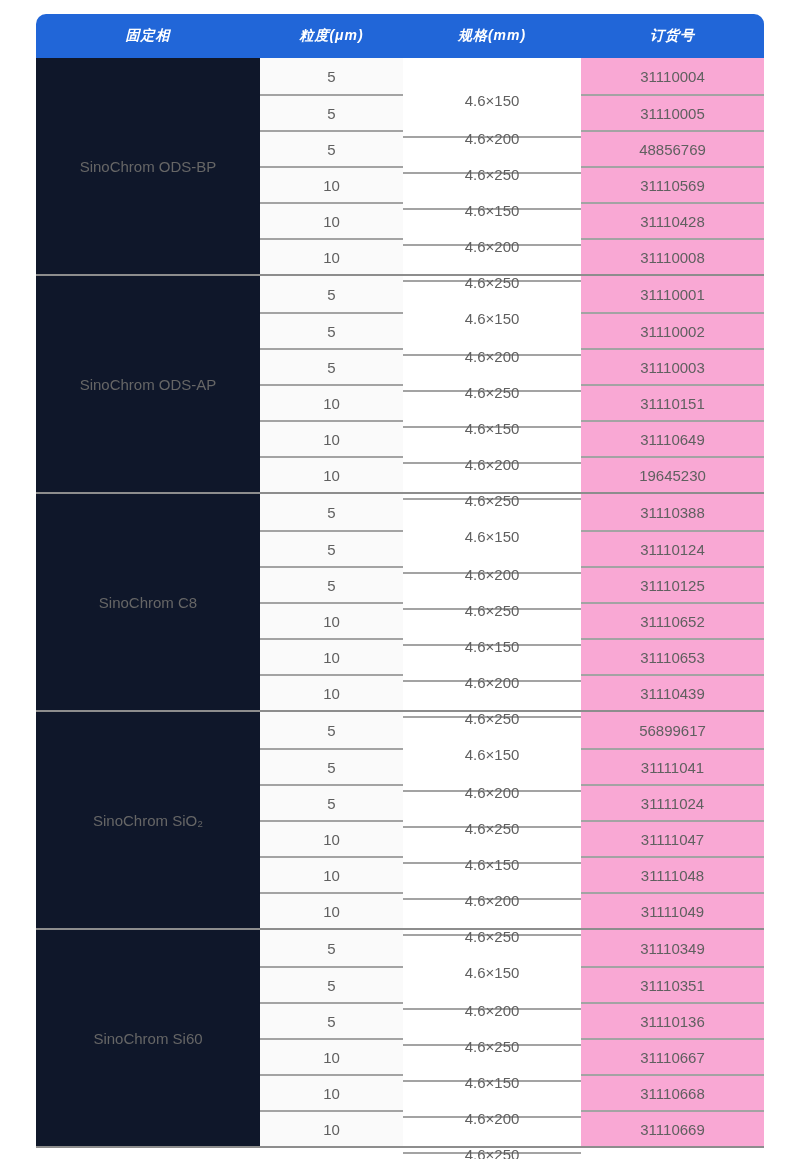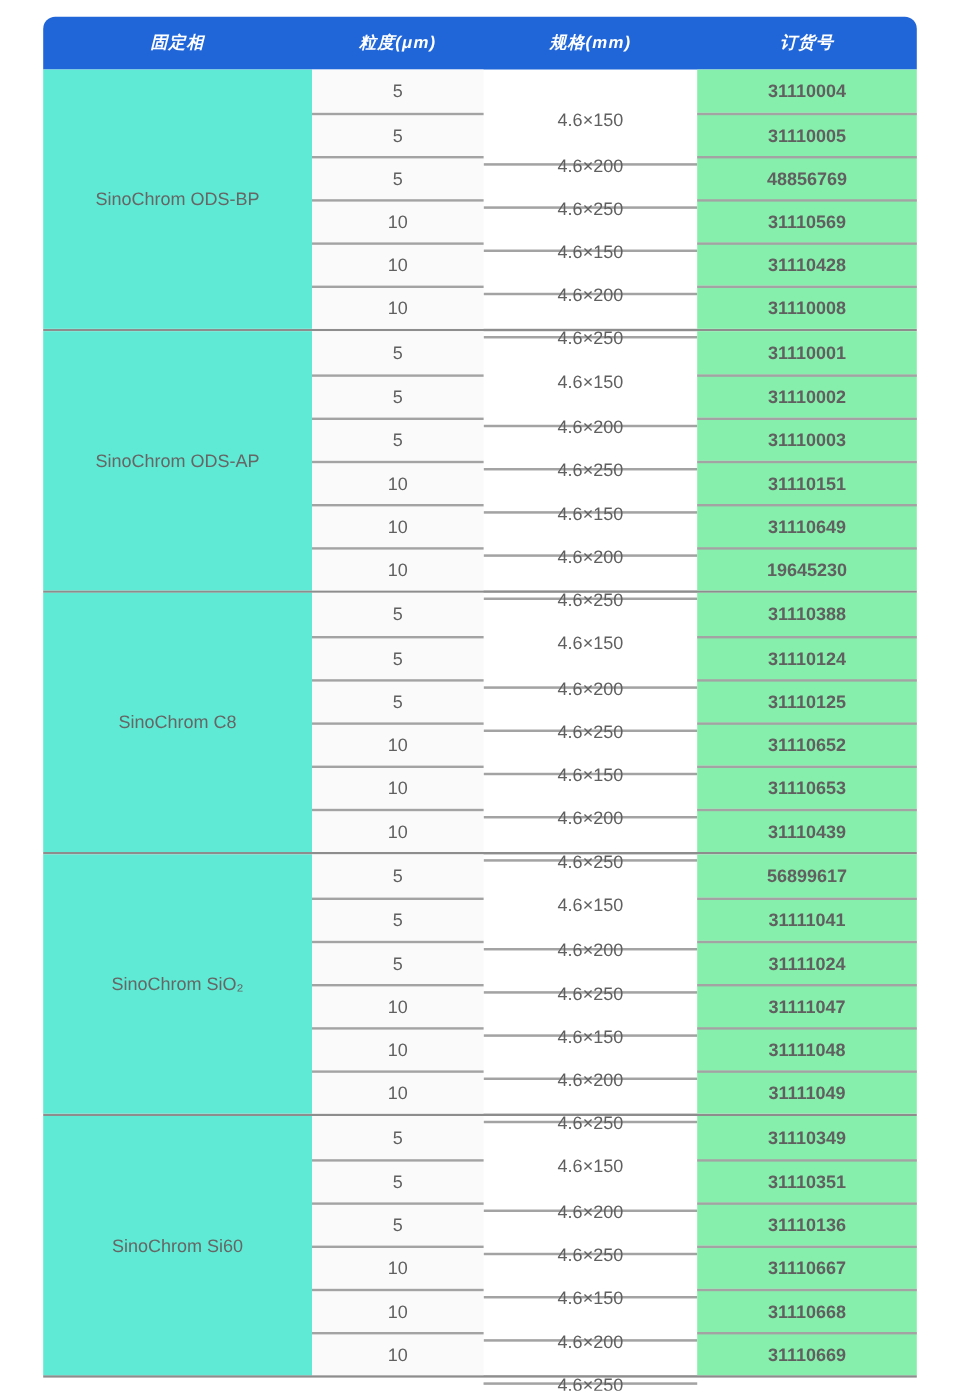--- a/index.html
+++ b/index.html
@@ -44,38 +44,38 @@
     display: grid;
     grid-template-columns: 224px 143px 178px 183px;
     grid-auto-rows: 36px;
   }
   .group + .group {
     border-top: 2px solid #8d8d8d;
   }
   .phase {
     grid-column: 1;
     grid-row: 1 / span 6;
-    background: #5eead4;
+    background: #0f172a;
     color: #666666;
     font-size: 15px;
     display: flex;
     align-items: center;
     justify-content: center;
   }
   .cell {
     display: flex;
     align-items: center;
     justify-content: center;
     color: #606060;
     font-size: 15px;
     box-sizing: border-box;
   }
   .c2 { background: #fafafa; }
   .c3 { background: #e3e3e3; margin-top: 42px; }
-  .c4 { background: #86efac; font-weight: bold; }
+  .c4 { background: #f9a8d4; }
   .sep { border-top: 2px solid #a3a3a3; }
 </style>
 </head>
 <body>
 
 <div class="table-wrap">
   <div class="thead">
     <div class="hcell">固定相</div>
     <div class="hcell">粒度(μm)</div>
     <div class="hcell">规格(mm)</div>

